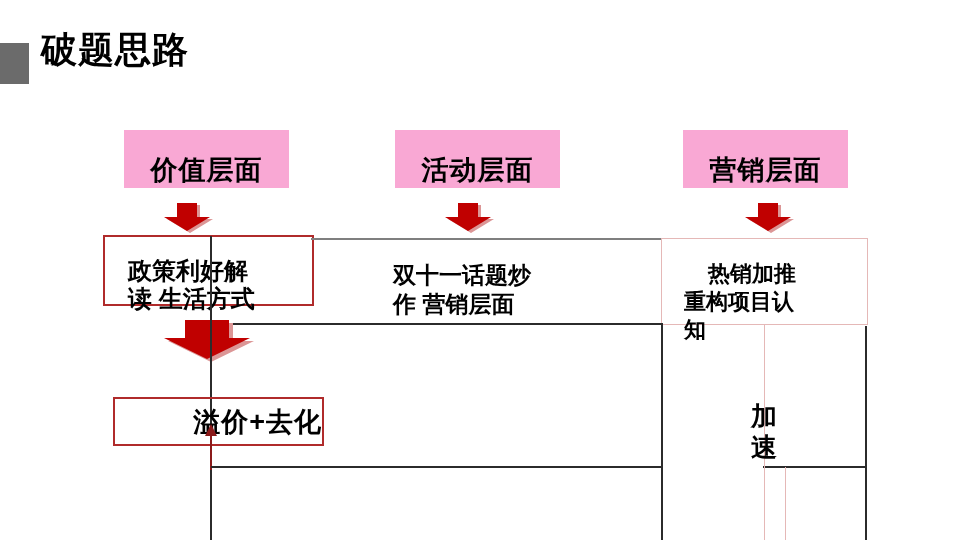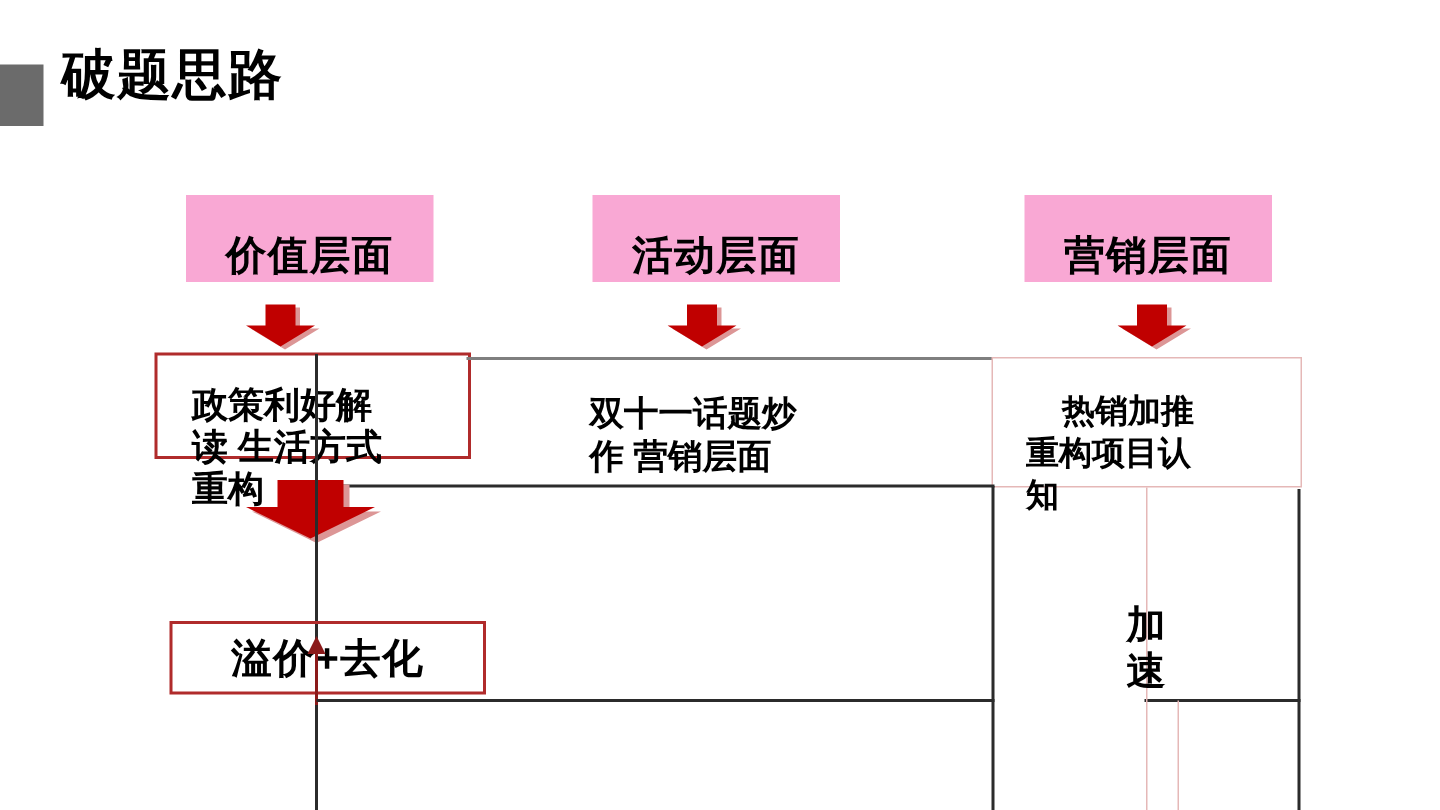--- a/index.html
+++ b/index.html
@@ -15,21 +15,21 @@
   .gray{background:#7f7f7f;}
   .dark{background:#2b2b2b;}
   .pinkline{background:#e5b8b7;width:1px;}
   .redbox{border:2px solid #b02b2b;background:transparent;}
   .pinkbox{border:1px solid #e5b8b7;}
   .cjk{color:#000;font-weight:bold;margin-top:20px;}
   .valuebox-text{left:103px;top:237px;width:230px;font-size:24px;line-height:28px;padding-left:25px;}
   .activity-text{left:393px;top:241px;width:172px;font-size:23px;line-height:29px;}
   .marketing-text{left:658px;top:240px;width:200px;font-size:22px;line-height:28px;padding-left:26px;}
   .marketing-text .l1{margin-left:24px;}
-  .premium{left:113px;top:394px;width:207px;height:45px;display:flex;align-items:center;justify-content:center;
+  .premium{left:113px;top:377px;width:207px;height:45px;display:flex;align-items:center;justify-content:flex-end;
            font-size:27px;letter-spacing:1px;}
   .funnel{left:413px;top:434px;font-size:26px;letter-spacing:2px;}
   .accel{left:731px;top:381px;width:66px;text-align:center;font-size:26px;line-height:31px;}
 </style>
 </head>
 <body>
 
 <div class="canvas">
 
   <div class="abs title-square"></div>
@@ -55,21 +55,20 @@
   </svg>
   <svg class="abs" style="left:745px;top:202px;" width="52" height="32" viewBox="0 0 52 32">
     <polygon points="16,3 36,3 36,17 49,17 26,31 3,17 16,17" fill="#dc9696"></polygon>
     <polygon points="13,1 33,1 33,15 46,15 23,29 0,15 13,15" fill="#c00000"></polygon>
   </svg>
 
   <div class="abs redbox" style="left:103px;top:235px;width:207px;height:67px;"></div>
   <div class="abs cjk valuebox-text">
     <div>政策利好解</div>
     <div>读 生活方式</div>
-    <div>重构</div>
   </div>
 
   <div class="abs hline gray" style="left:311px;top:238px;width:351px;"></div>
 
   <div class="abs cjk activity-text">
     <div>双十一话题炒</div>
     <div>作 营销层面</div>
   </div>
 
   <div class="abs pinkbox" style="left:661px;top:238px;width:205px;height:85px;"></div>

